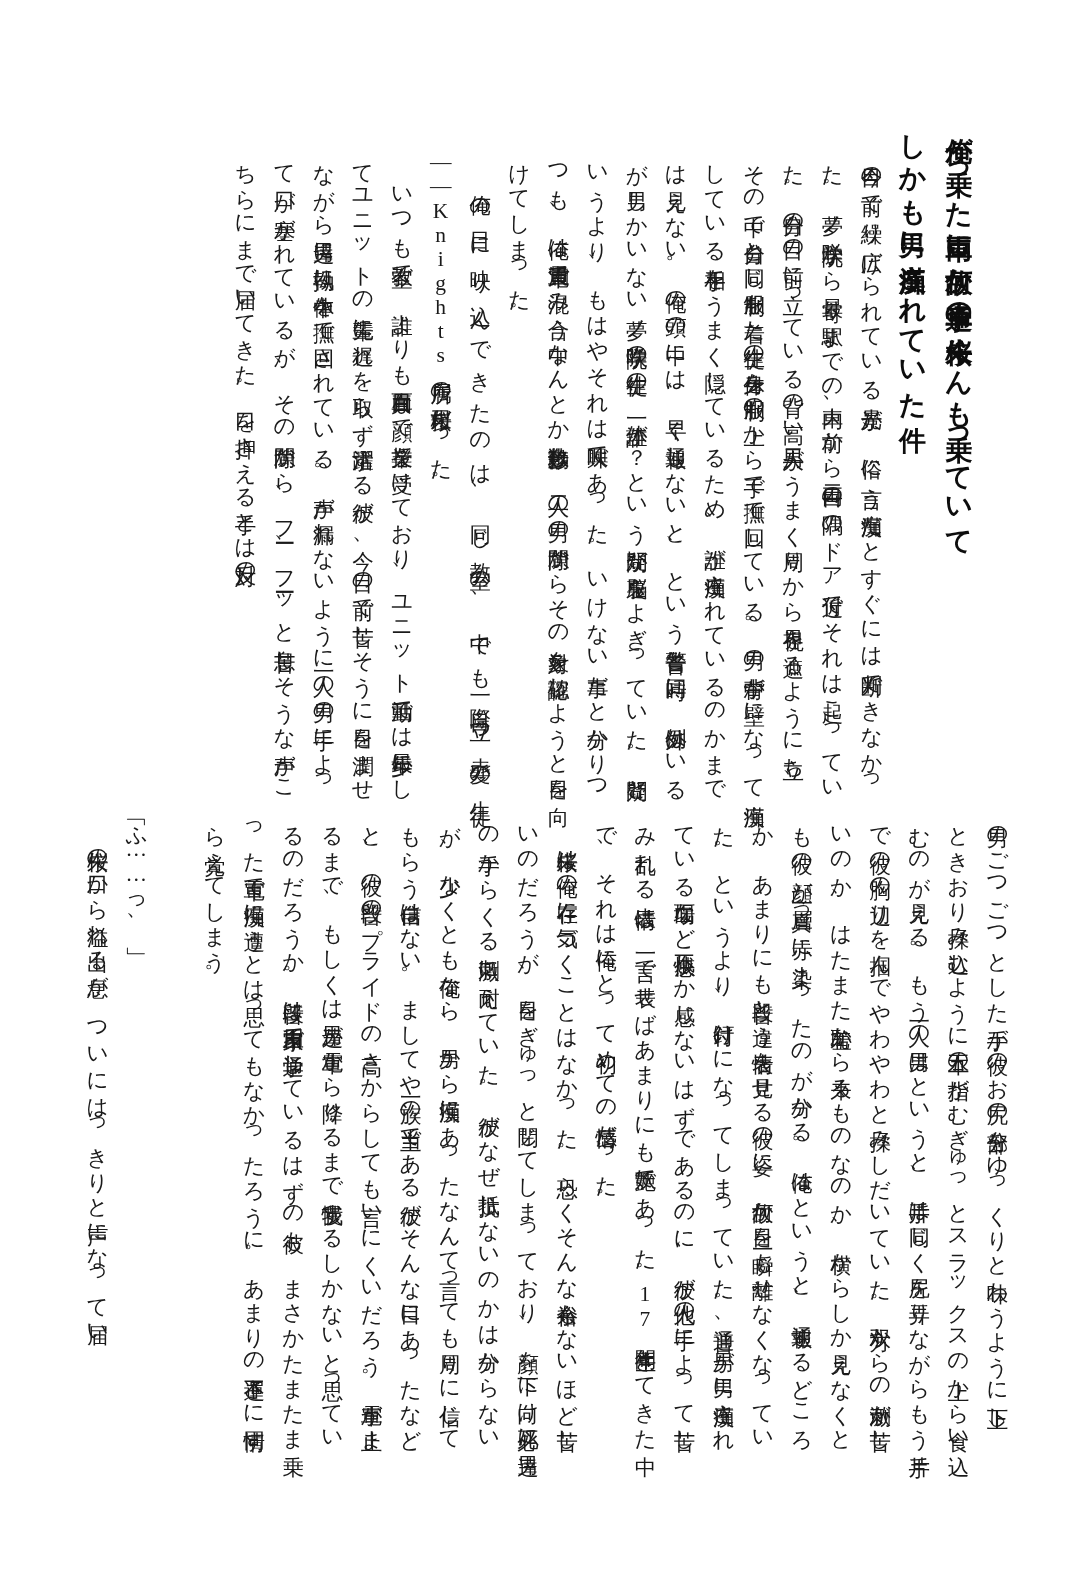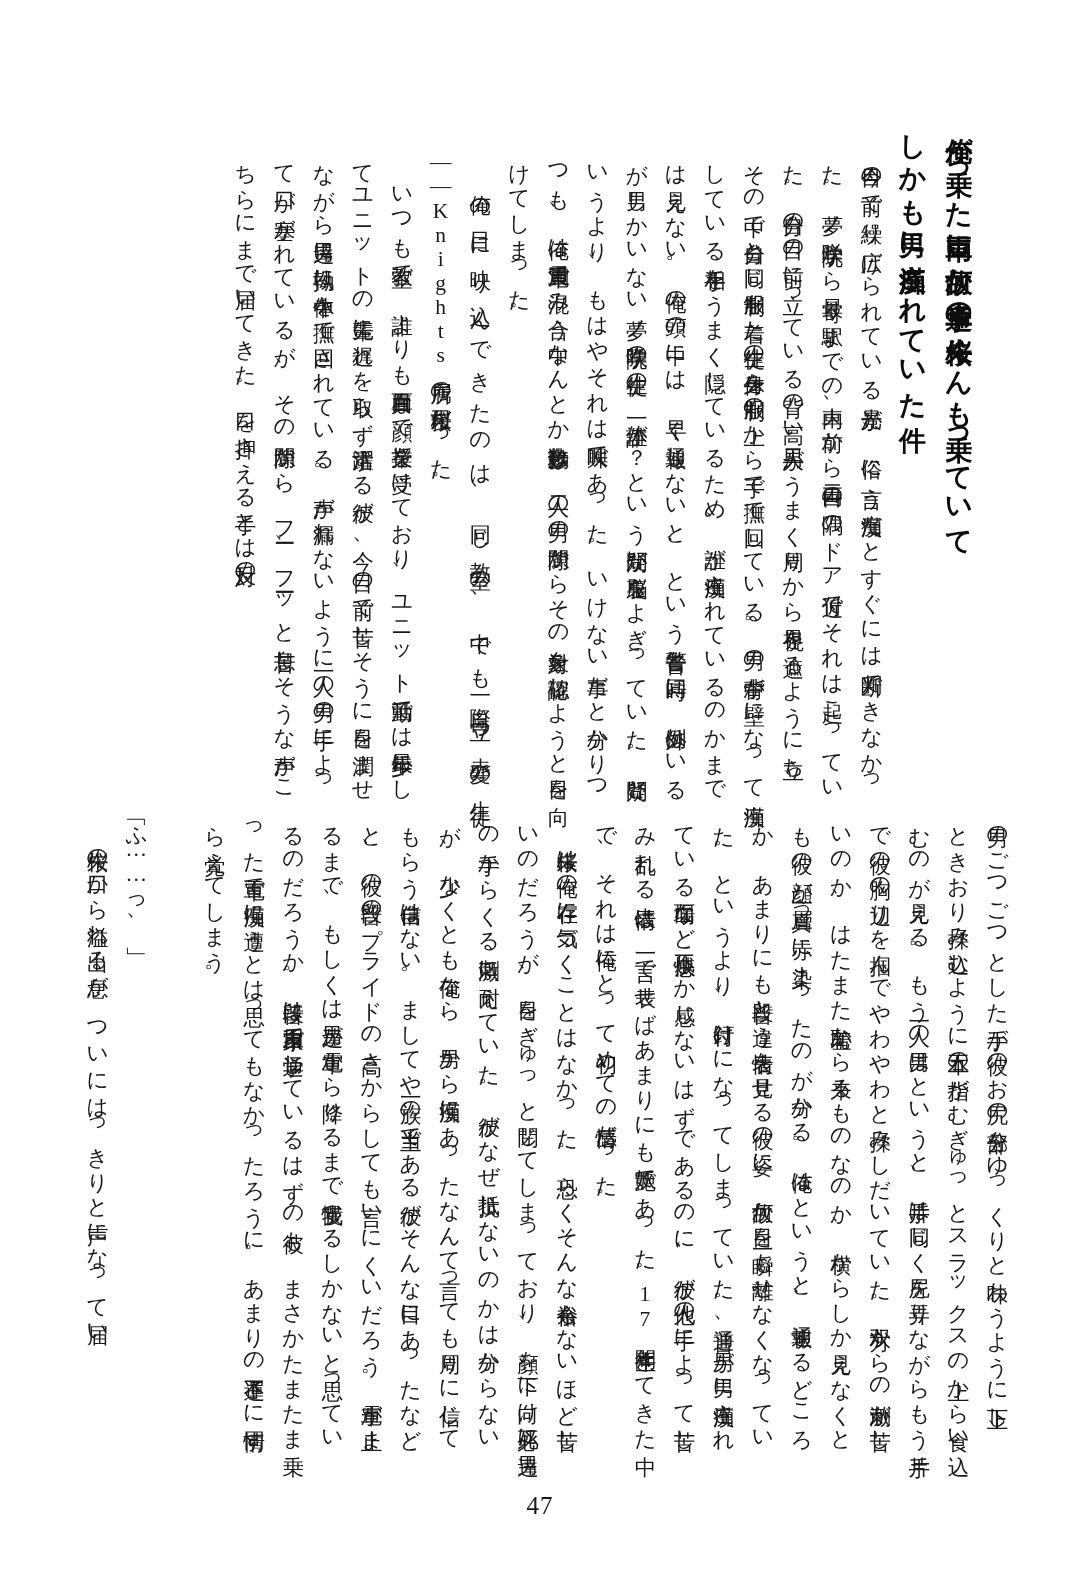--- a/index.html
+++ b/index.html
@@ -101,15 +101,14 @@
   <div class="vblock body-block" id="body-top">今目の前で繰り広げられている光景が、俗に言う痴漢だとすぐには判断できなかった。夢ノ咲学院から最寄り駅までの車内、前から二両目の隅のドア付近でそれは起こっていた。自分の目の前に立っている背の高い男二人がうまく周りから視界を遮るように立ち、その中で自分と同じ制服を着た生徒の身体を制服の上から手で撫で回している。男の背中が壁になって痴漢している相手をうまく隠しているため、誰が痴漢されているのかまでは見えない。俺の頭の中には、早く通報しないと、という警告音と同時に、例外はいるが男しかいない夢ノ咲学院の生徒の、一体誰が？という疑問が脳裏をよぎっていた。疑問というより、もはやそれは興味であった。いけない事だと分かりつつも、俺は満員電車で混み合う中なんとか数歩移動し、二人の男の隙間からその対象を確認しようと目を向けてしまった。
 　俺の目に映り込んできたのは、同じ教室の、中でも一際目立つ赤髪の生徒――<span class="latin">Knights</span>所属の朱桜司だった。
 　いつも教室で、誰よりも真面目な顔で授業を受けており、ユニット活動では最年少にしてユニットの先輩に遅れを取らず活躍する彼が、今、目の前で苦しそうに目を潤ませながら男達に執拗に体中を撫で回されている。声が漏れないように一人の男の手によって口が塞がれているが、その隙間から、フー、フーッと息苦しそうな声がこちらにまで届いてきた。口を押さえる手とは反対の、</div>
 
   <div class="vblock body-block" id="body-bottom">男のごつごつとした手が彼のお尻の部分をゆっくりと味わうように上下し、ときおり揉み込むように五本の指がむぎゅっとスラックスの上から食い込むのが見える。もう一人の男はというと、片手は同じく尻を弄りながらもう片手で彼の胸の辺りを掴んでやわやわと揉みしだいていた。双方からの刺激が苦しいのか、はたまた羞恥から来るものなのか、横からしか見えなくとも彼の顔が一層真っ赤に染まったのが分かる。俺はというと、通報するどころか、あまりにも普段と違う表情を見せる彼の姿に、何故か目を一瞬も離せなくなっていた。というより、釘付けになってしまっていた。普通、男が男に痴漢されている場面など不快感しか感じないはずであるのに、彼が他人の手によって苦しみ乱れる表情は、一言で表せばあまりにも妖艶であった。17年間生きてきた中で、それは俺にとって初めての感情だった。
 　朱桜は俺の存在に気づくことはなかった。恐らくそんな余裕もないほど苦しいのだろうが、目をぎゅっと閉じてしまっており、顔を下に向け必死に男達の手からくる刺激に耐えていた。彼がなぜ抵抗しないのかは分からないが、少なくとも俺なら、男から痴漢にあったなんて言っても周りに信じてもらう自信はない。ましてや一族の当主である彼がそんな目にあったなどと、彼の普段のプライドの高さからしても言いにくいだろう。電車が止まるまで、もしくは男達が電車から降りるまで我慢するしかないと思っているのだろうか。普段は自家用車で通学しているはずの彼も、まさかたまたま乗った電車で痴漢に遭うとは思ってもなかったろうに。あまりの不運さに同情すら覚えてしまう。
 
 「ふ……っ、」
 　朱桜の口から溢れ出る息が、ついにはっきりと声になって届い</div>
 
-  <div id="folio">47</div>
 
 </div>
 
 </body></html>

